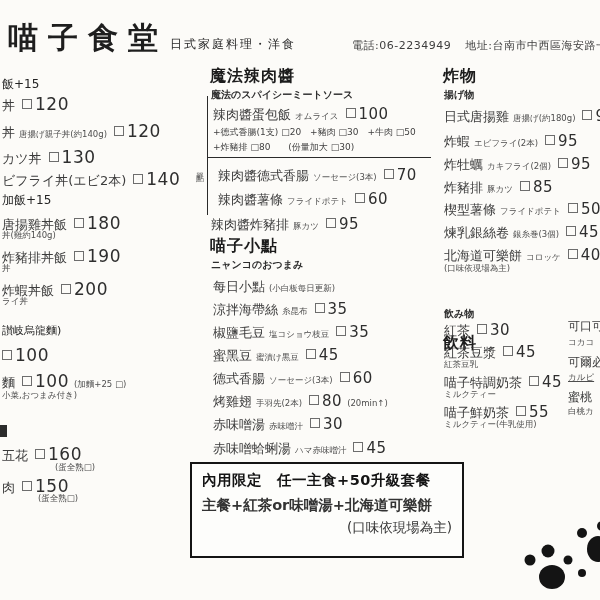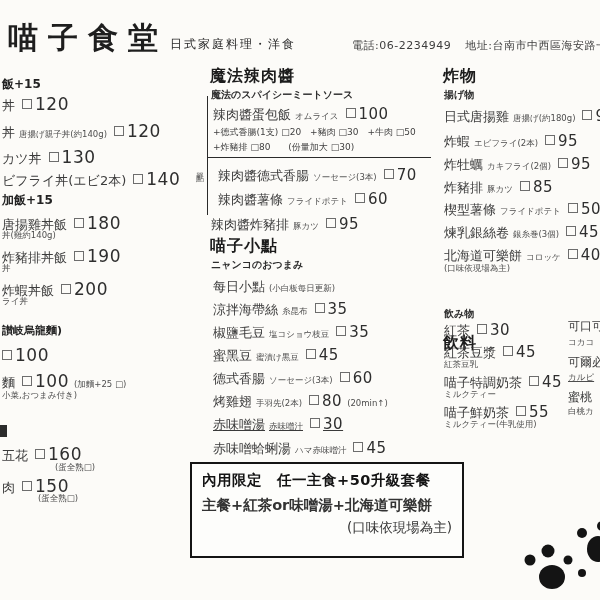--- a/index.html
+++ b/index.html
@@ -6,21 +6,21 @@
   body{width:600px;height:600px;position:relative;overflow:hidden;
        background:#fcfbf8;font-family:"DejaVu Sans",sans-serif;color:#3a3a3a;}
   .abs{position:absolute;white-space:nowrap;}
   
   .title{font-size:30px;font-weight:bold;letter-spacing:10px;color:#1e1e1e;}
   .subtitle{font-size:12px;font-weight:normal;color:#2a2a2a;letter-spacing:2px;}
   .contact{font-size:11px;color:#3d3d3d;letter-spacing:0.5px;}
   
   .h1{font-size:16px;font-weight:bold;color:#1c1c1c;letter-spacing:1px;}
   .h2{font-size:10px;font-weight:bold;color:#2e2e2e;}
-  .sect{font-size:12px;font-weight:bold;color:#222;}
+  .sect{font-size:12px;font-weight:normal;color:#222;}
   
   .row{position:absolute;white-space:nowrap;}
   .nm{font-size:13px;color:#3c3c3c;}
   .sb{font-size:8.5px;color:#4d4d4d;margin-left:4px;}
   .bx{display:inline-block;width:8px;height:8px;border:1px solid #6d6d6d;
       margin:0 3px 1px 7px;vertical-align:baseline;}
   .pr{font-size:15px;color:#2e2e2e;letter-spacing:0.5px;}
   .pr.big{font-size:17px;}
   .nt{font-size:8.5px;color:#4d4d4d;margin-left:5px;}
   .sub2{font-size:8.5px;color:#4d4d4d;}
@@ -140,21 +140,21 @@
 </div>
 <div class="row" style="left:213px;top:345px;">
   <span class="nm">蜜黑豆</span><span class="sb">蜜漬け黒豆</span><span class="bx"></span><span class="pr">45</span>
 </div>
 <div class="row" style="left:213px;top:368px;">
   <span class="nm">德式香腸</span><span class="sb">ソーセージ(3本)</span><span class="bx"></span><span class="pr">60</span>
 </div>
 <div class="row" style="left:213px;top:391px;">
   <span class="nm">烤雞翅</span><span class="sb">手羽先(2本)</span><span class="bx"></span><span class="pr">80</span><span class="nt">(20min↑)</span>
 </div>
-<div class="row" style="left:213px;top:414px;text-decoration:underline;">
+<div class="row" style="left:213px;top:414px;">
   <span class="nm">赤味噌湯</span><span class="sb">赤味噌汁</span><span class="bx"></span><span class="pr">30</span>
 </div>
 <div class="row" style="left:213px;top:438px;">
   <span class="nm">赤味噌蛤蜊湯</span><span class="sb">ハマ赤味噌汁</span><span class="bx"></span><span class="pr">45</span>
 </div>
 
 <div class="promo">
   <div class="l1">內用限定　任一主食+50升級套餐</div>
   <div class="l2">主餐+紅茶or味噌湯+北海道可樂餅</div>
   <div class="l3">(口味依現場為主)</div>

